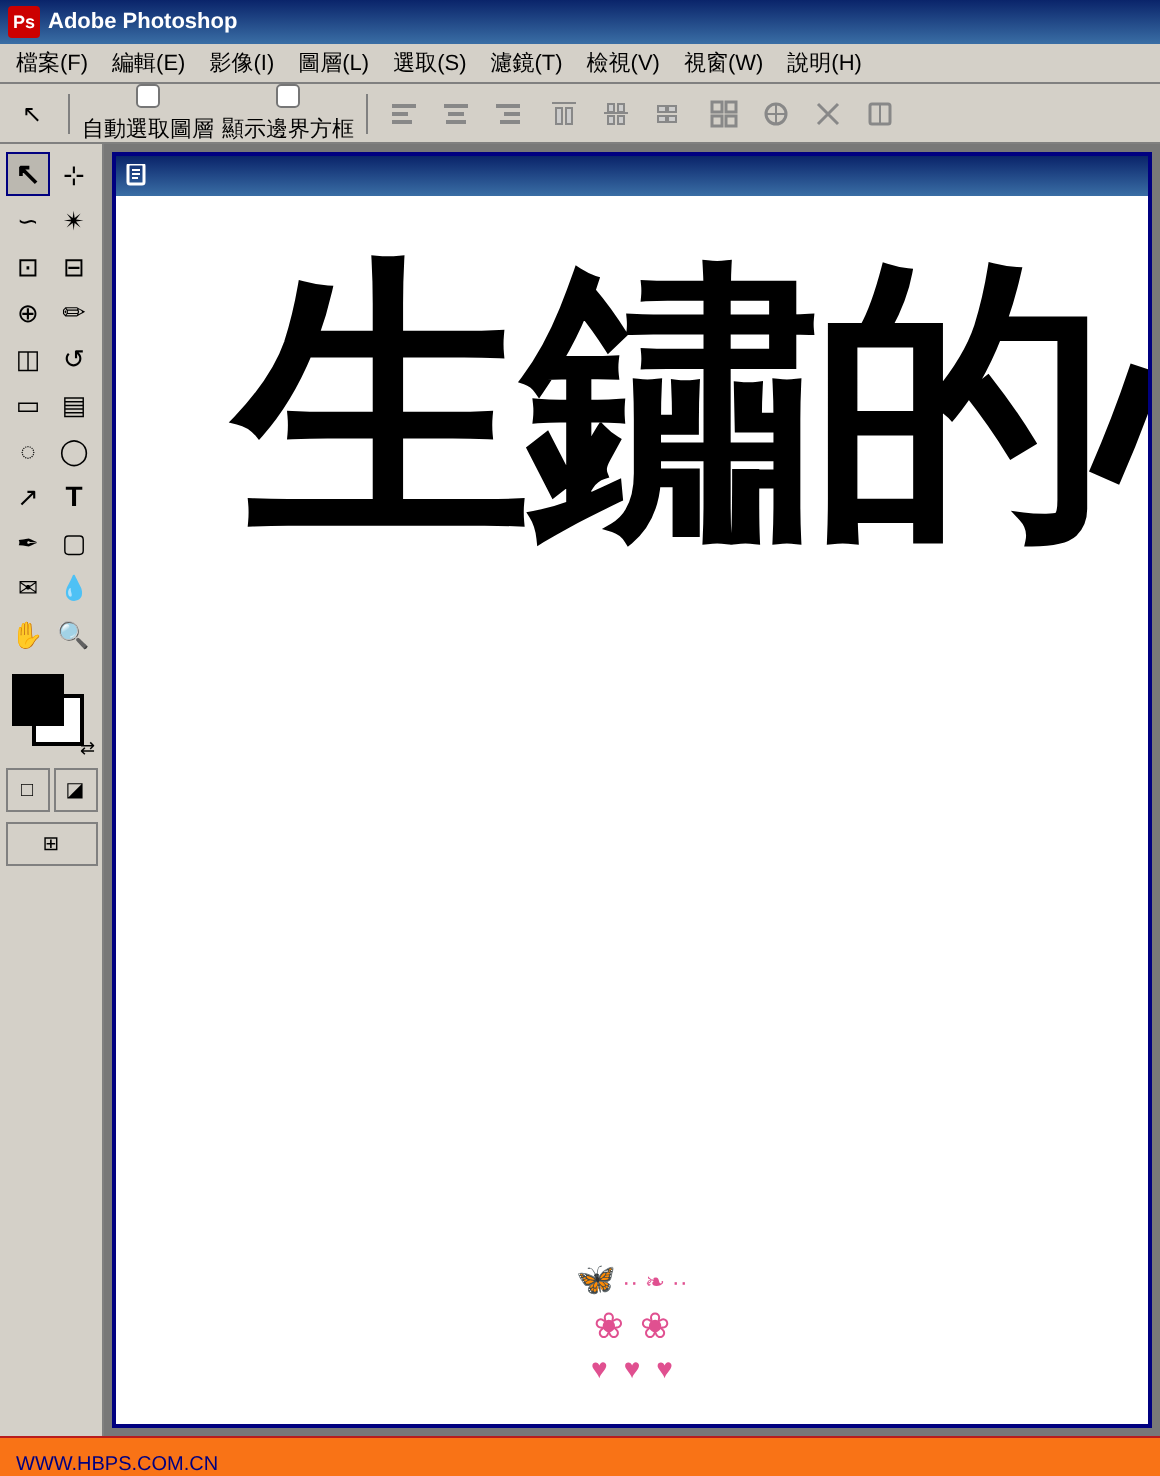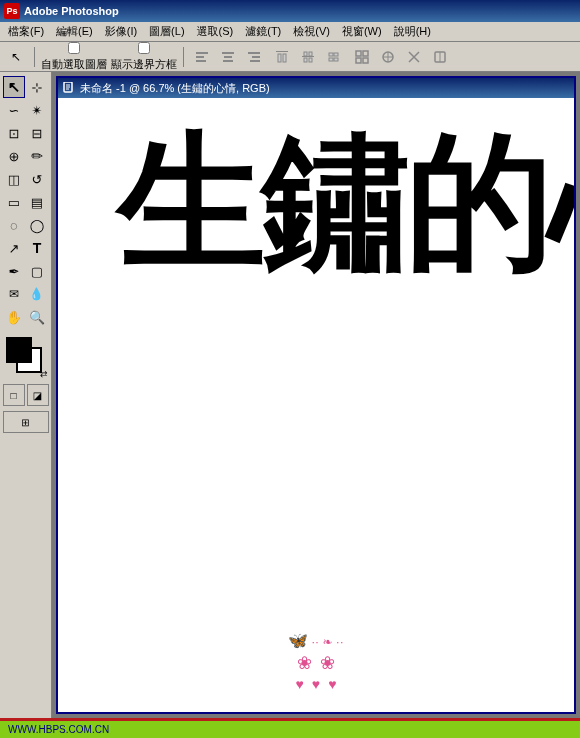--- a/index.html
+++ b/index.html
@@ -269,24 +269,24 @@
       justify-content: center;
       gap: 8px;
       margin-top: 2px;
       font-size: 14px;
       color: #e05090;
     }
 
     
     .status-bar {
       height: 20px;
-      background: #84cc16;
-      border-top: 3px solid #b91c1c;
-      display: flex;
-      align-items: center;
+      background: #f97316;
+      border-top: 1px solid #b91c1c;
+      display: flex;
+      align-items: flex-end;
       padding: 0 8px;
       font-size: 11px;
       color: #000;
       gap: 8px;
     }
     .status-bar-url {
       color: #000080;
       font-size: 10px;
     }
   </style>
@@ -530,21 +530,20 @@
 
       <div class="doc-title-bar">
         <div class="doc-title-icon">
           <svg width="12" height="12" viewBox="0 0 12 12">
               <rect x="1" y="0" width="8" height="10" rx="1" fill="none" stroke="white" stroke-width="1.5"></rect>
               <line x1="3" y1="3" x2="7" y2="3" stroke="white" stroke-width="1"></line>
               <line x1="3" y1="5" x2="7" y2="5" stroke="white" stroke-width="1"></line>
               <line x1="3" y1="7" x2="6" y2="7" stroke="white" stroke-width="1"></line>
             </svg>
         </div>
-        <span>未命名 -1 @ 66.7% (生鏽的心情, RGB)</span>
       </div>
 
       <div class="doc-canvas">
         <div class="canvas-content">
 
           <div class="big-chinese-text">生鏽的心情</div>
 
           <div class="pink-logo">
             <div style="text-align:center;margin-bottom:2px;">
               <span style="color:#e05090;font-size:16px;">🦋</span>

